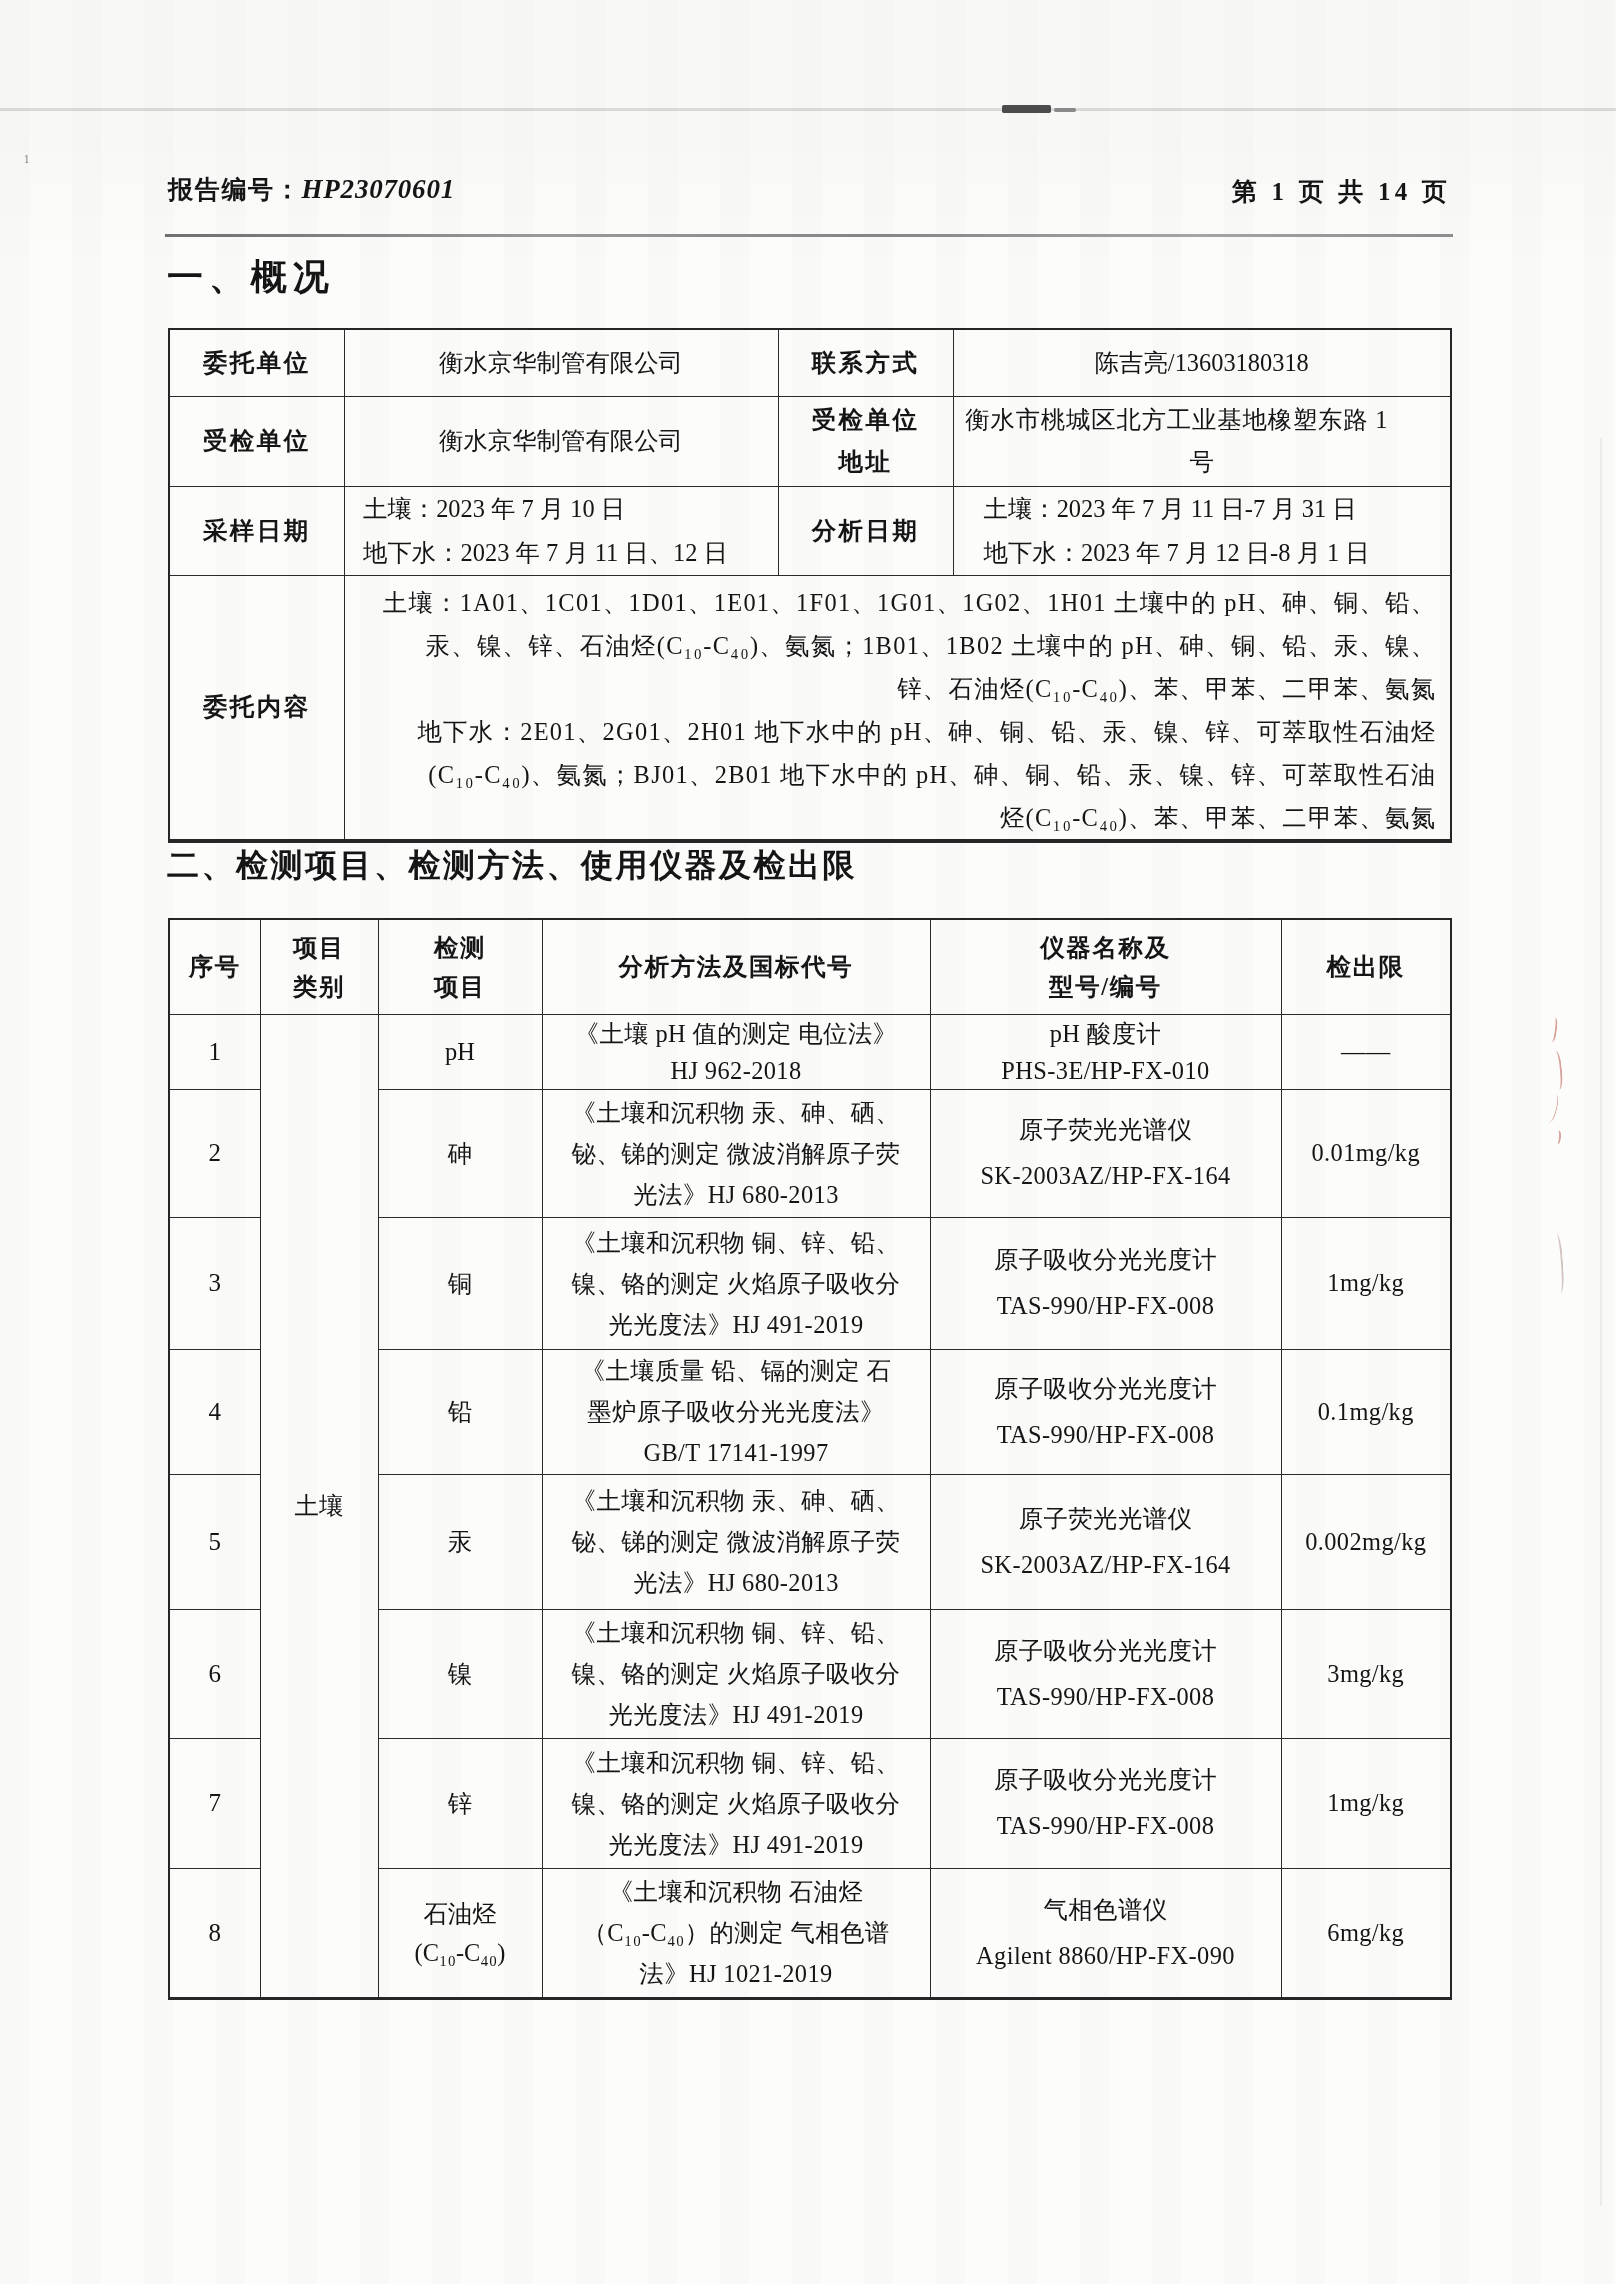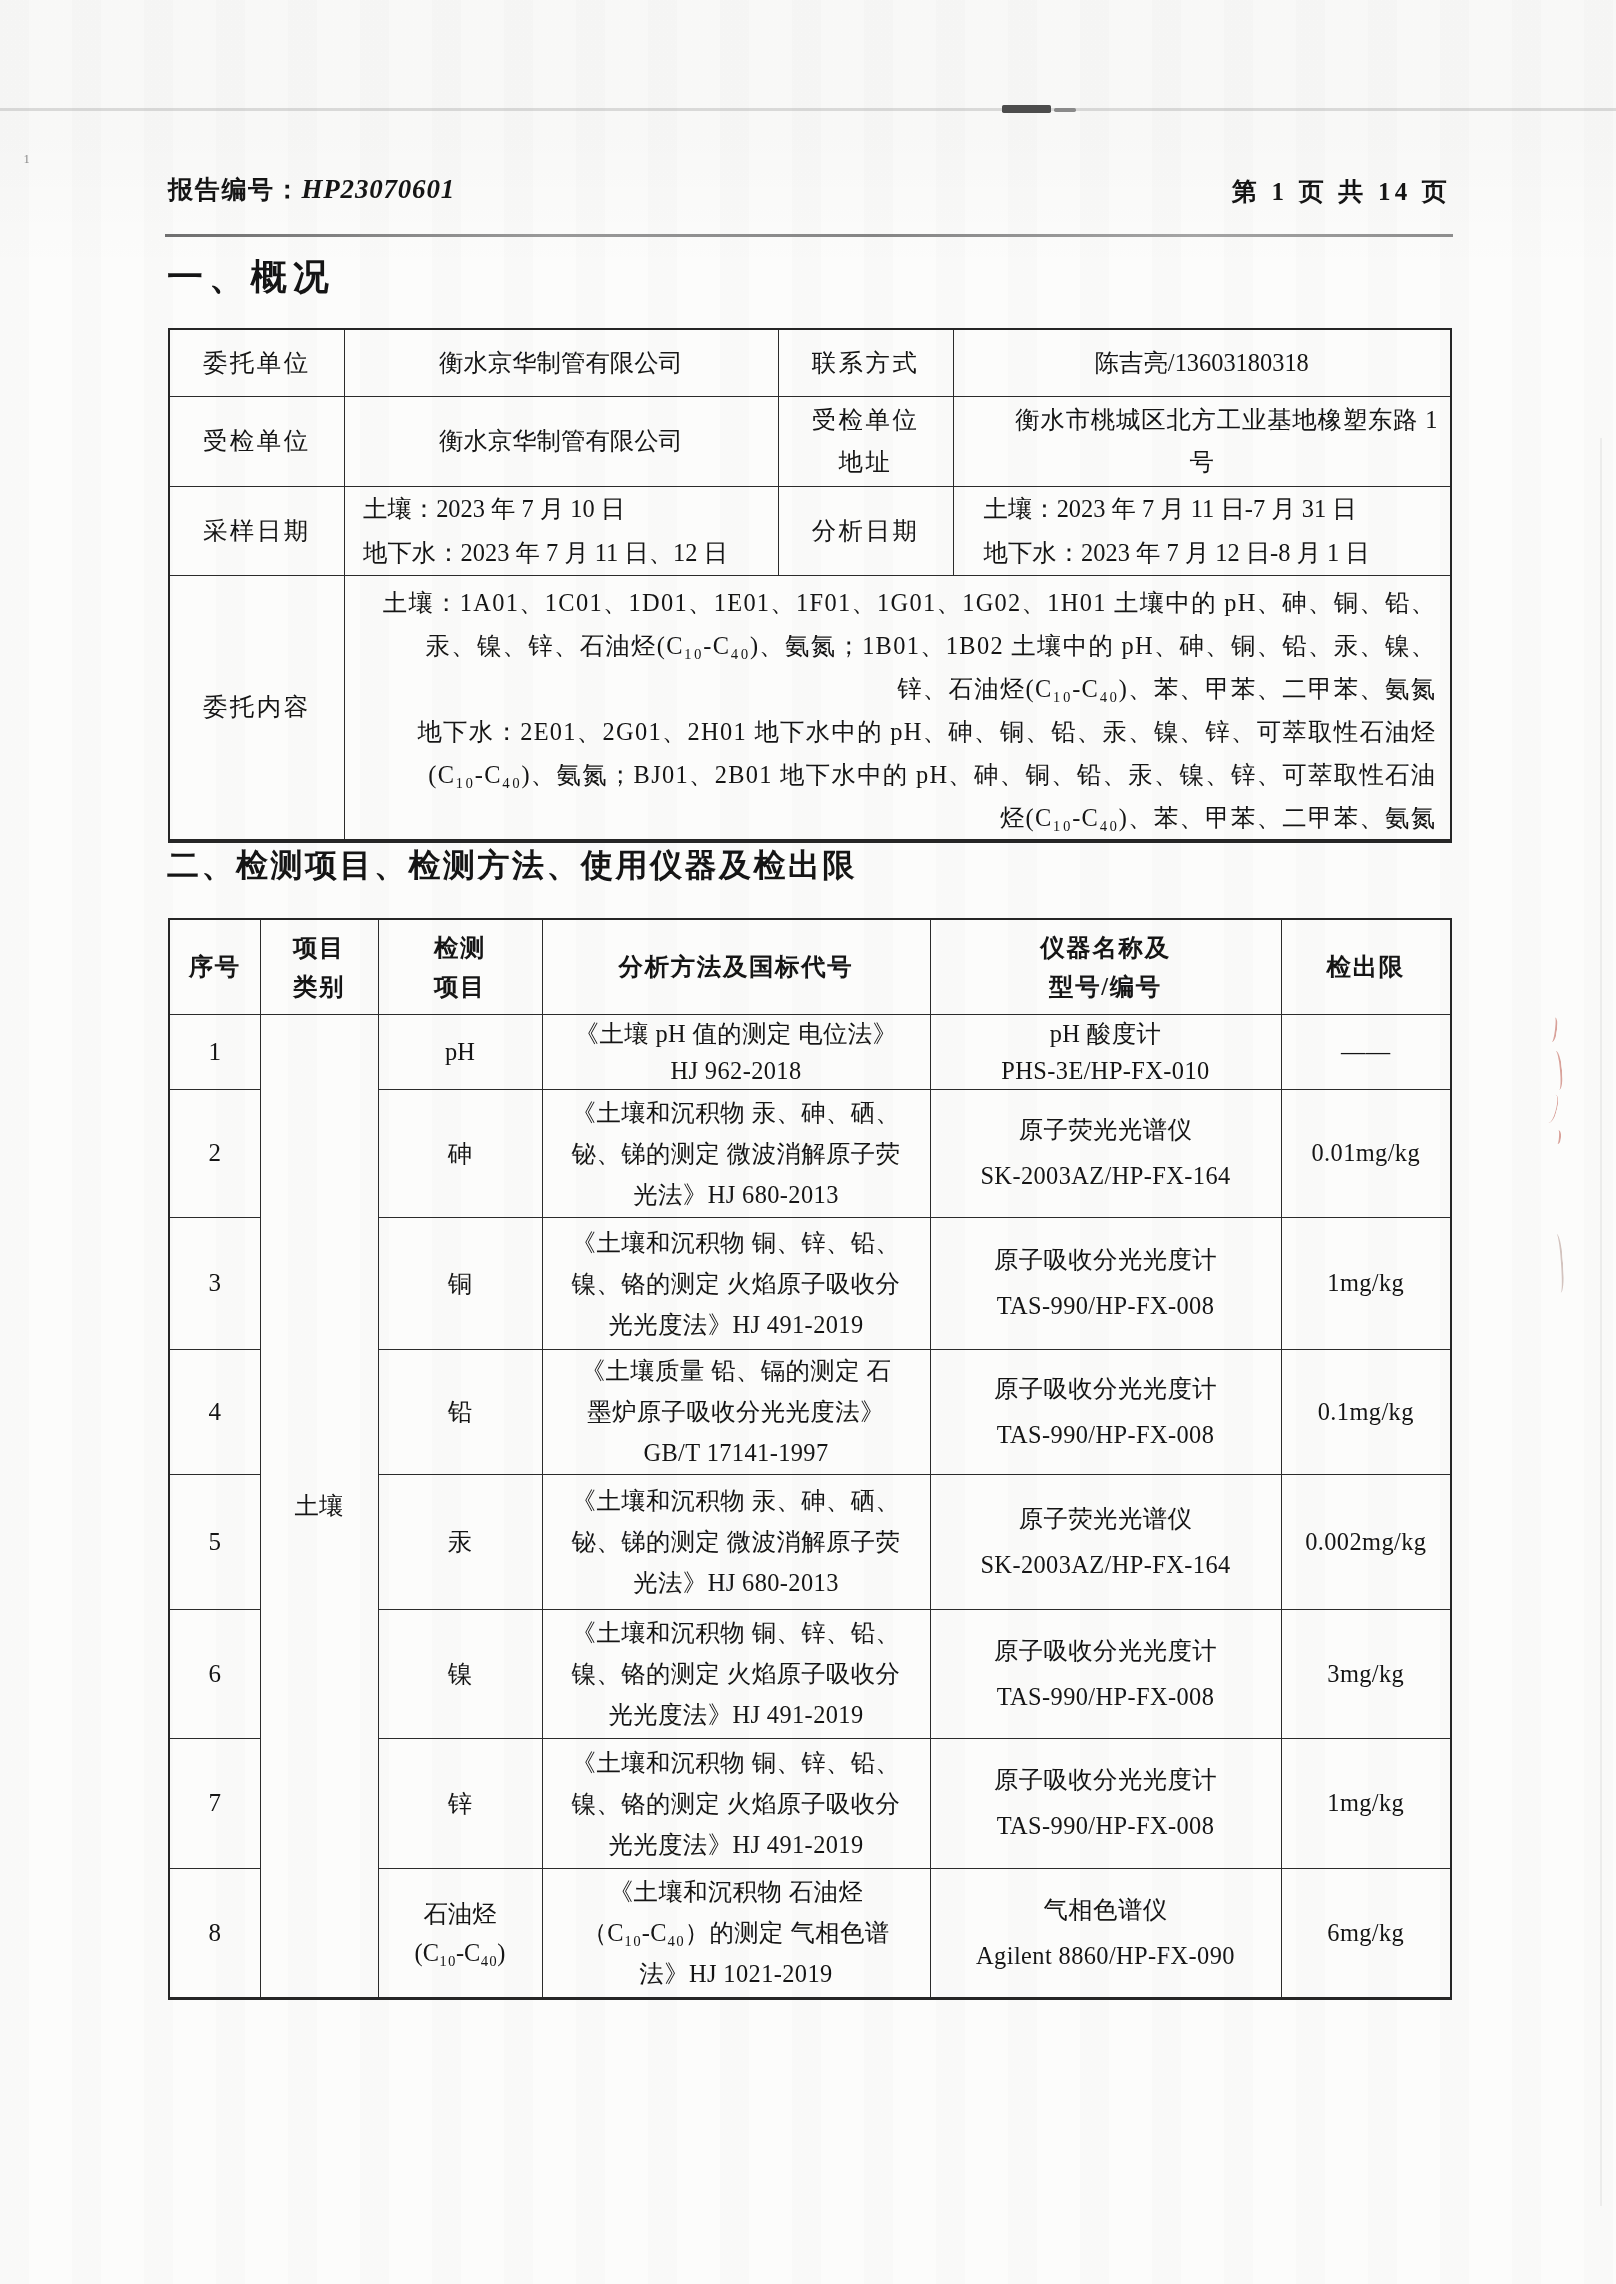--- a/index.html
+++ b/index.html
@@ -34,24 +34,24 @@
   .head-rule{position:absolute;left:165px;top:234px;width:1288px;height:2.5px;
     background:linear-gradient(90deg,#6f6f6f 0%,#9a9a9a 30%,#858585 55%,#a5a5a5 80%,#8d8d8d 100%);}
   
   .h1{position:absolute;left:167px;top:253px;font-size:36px;font-weight:900;letter-spacing:5.9px;}
   .h2{position:absolute;left:167px;top:844px;font-size:32px;font-weight:900;letter-spacing:2.5px;}
   
   table{border-collapse:collapse;table-layout:fixed;}
   td{border:1.7px solid #2b2b2b;font-size:24.4px;text-align:center;vertical-align:middle;padding:0;overflow:hidden;}
   .t1{position:absolute;left:168px;top:328px;width:1282px;border:2.5px solid #262626;border-bottom-width:4.2px;}
   .t2{position:absolute;left:168px;top:918px;width:1282px;border:2.5px solid #262626;border-bottom-width:3.4px;}
-  .lbl{letter-spacing:2.5px;font-weight:400;}
+  .lbl{letter-spacing:2.5px;font-weight:700;}
   .lines{white-space:pre-line;line-height:42px;}
   .leftcell{text-align:left;padding-left:30px;line-height:44px;}
-  .addr1{text-align:right;padding:0 11.8px;letter-spacing:0.8px;line-height:42px;}
+  .addr1{text-align:left;padding:0 11.8px;letter-spacing:0.8px;line-height:42px;}
   .addr2{text-align:center;line-height:42px;}
   .entrust{white-space:pre-line;text-align:right;padding:5px 13.5px 0 17px;line-height:43px;letter-spacing:1.3px;vertical-align:top;}
   .t2 .hdr{font-weight:600;letter-spacing:1.7px;line-height:39px;white-space:pre-line;}
   .method{white-space:pre-line;line-height:41px;letter-spacing:0.4px;}
   .instr{white-space:pre-line;line-height:46px;letter-spacing:0.4px;}
   .itemcell{white-space:pre-line;line-height:39px;}
   .num{font-size:25px;}
   .limit{letter-spacing:0.4px;}
 </style>
 </head>

